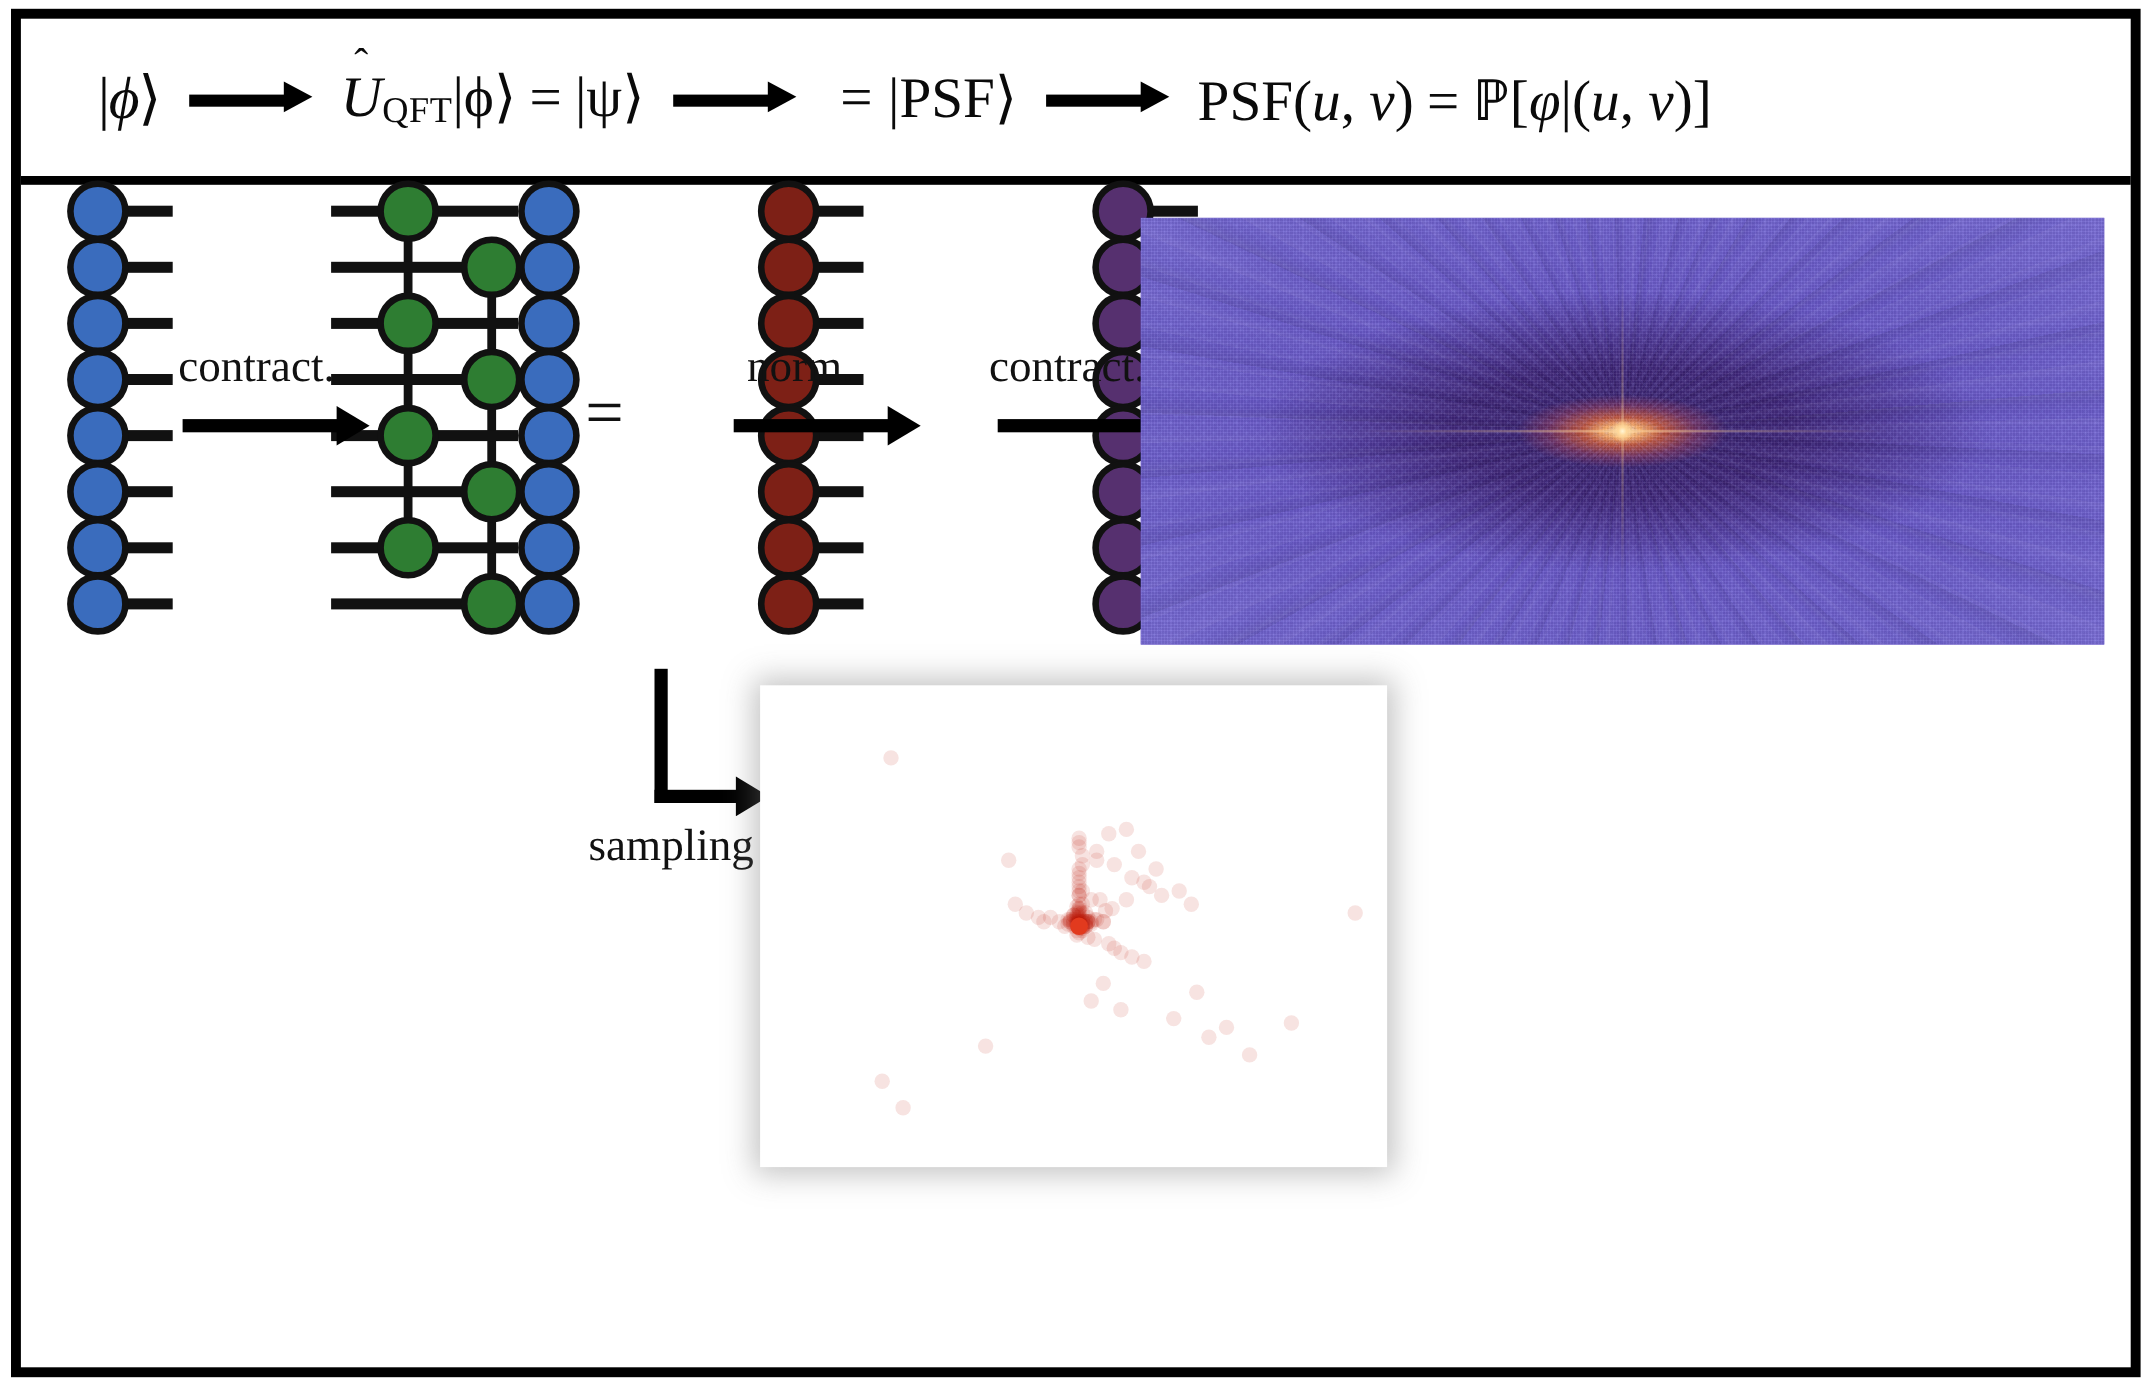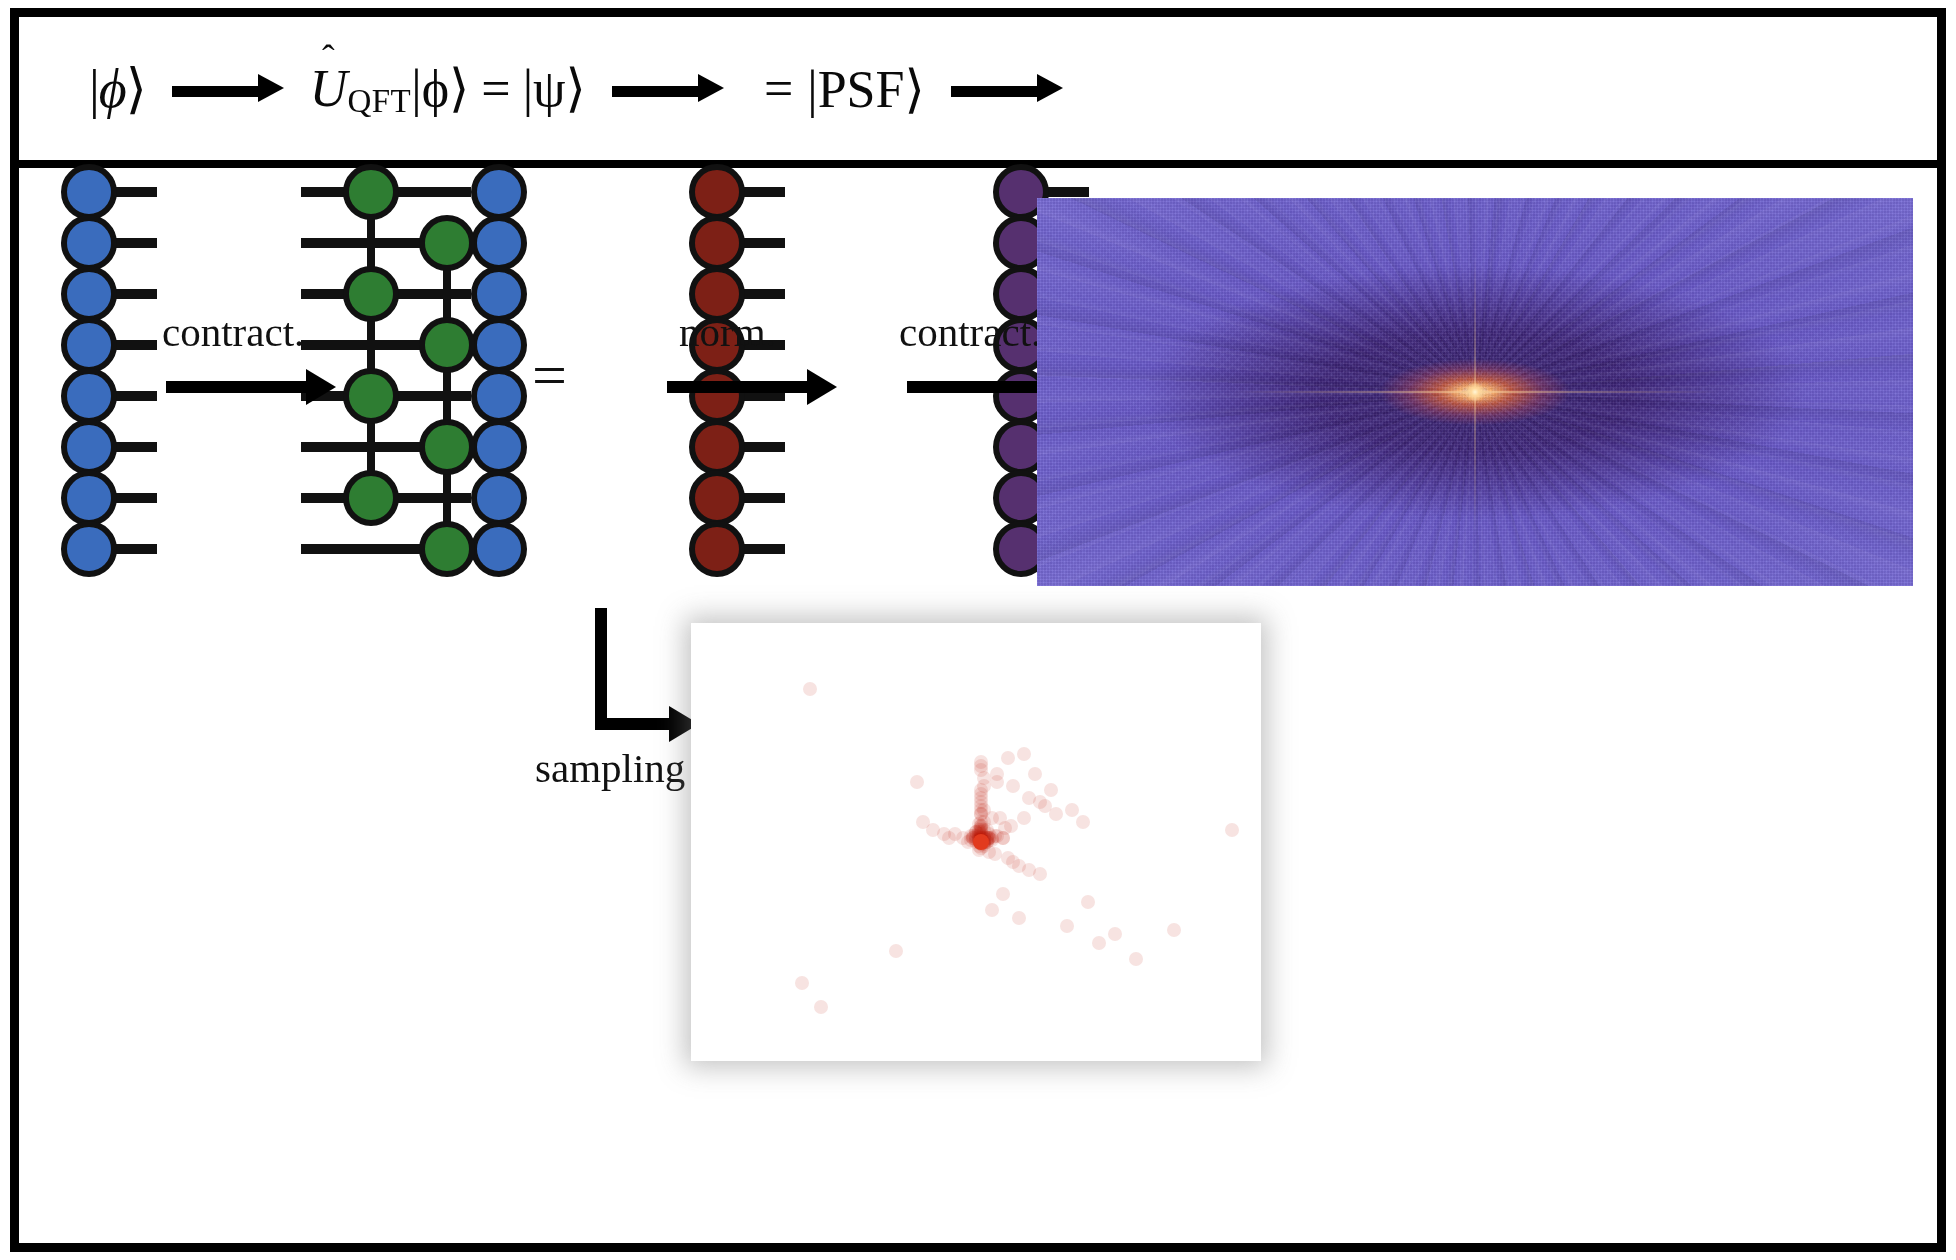--- a/index.html
+++ b/index.html
@@ -187,20 +187,23 @@
     <span class="math" style="display:inline-flex;align-items:center;">
       <span class="m-big" style="padding:0 14px;">=</span>
       <span class="m-big">|PSF⟩</span>
     </span>
 
     <span class="arrow" style="width:112px;">
       <span class="shaft" style="width:88px;"></span>
       <span class="head" style="left:86px;"></span>
     </span>
 
+    <span class="math m-big">
+      <span>PSF(</span><span class="ital">u</span><span>, </span><span class="ital">v</span><span>)</span><span style="padding:0 12px;">=</span><span>ℙ</span><span>[</span><span class="ital">φ</span><span>|</span><span>(</span><span class="ital">u</span><span>, </span><span class="ital">v</span><span>)</span><span>]</span>
+    </span>
 
   </div>
 
   <div class="canvas">
 
     <div id="tn-layer" style="position:absolute;left:0;top:0;width:100%;height:100%;">
         <div class="leg" style="left: 66px; top: 24px; width: 8px; height: 51px;"></div>
         <div class="leg" style="left: 66px; top: 75px; width: 8px; height: 51px;"></div>
         <div class="leg" style="left: 66px; top: 126px; width: 8px; height: 51px;"></div>
         <div class="leg" style="left: 66px; top: 177px; width: 8px; height: 51px;"></div>

